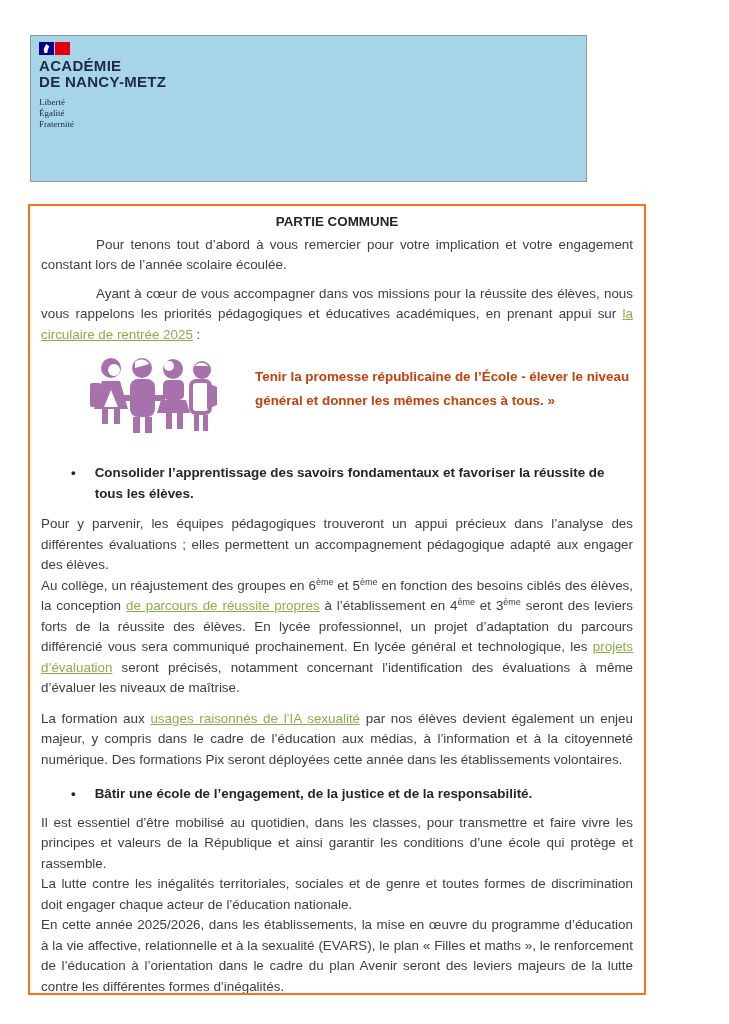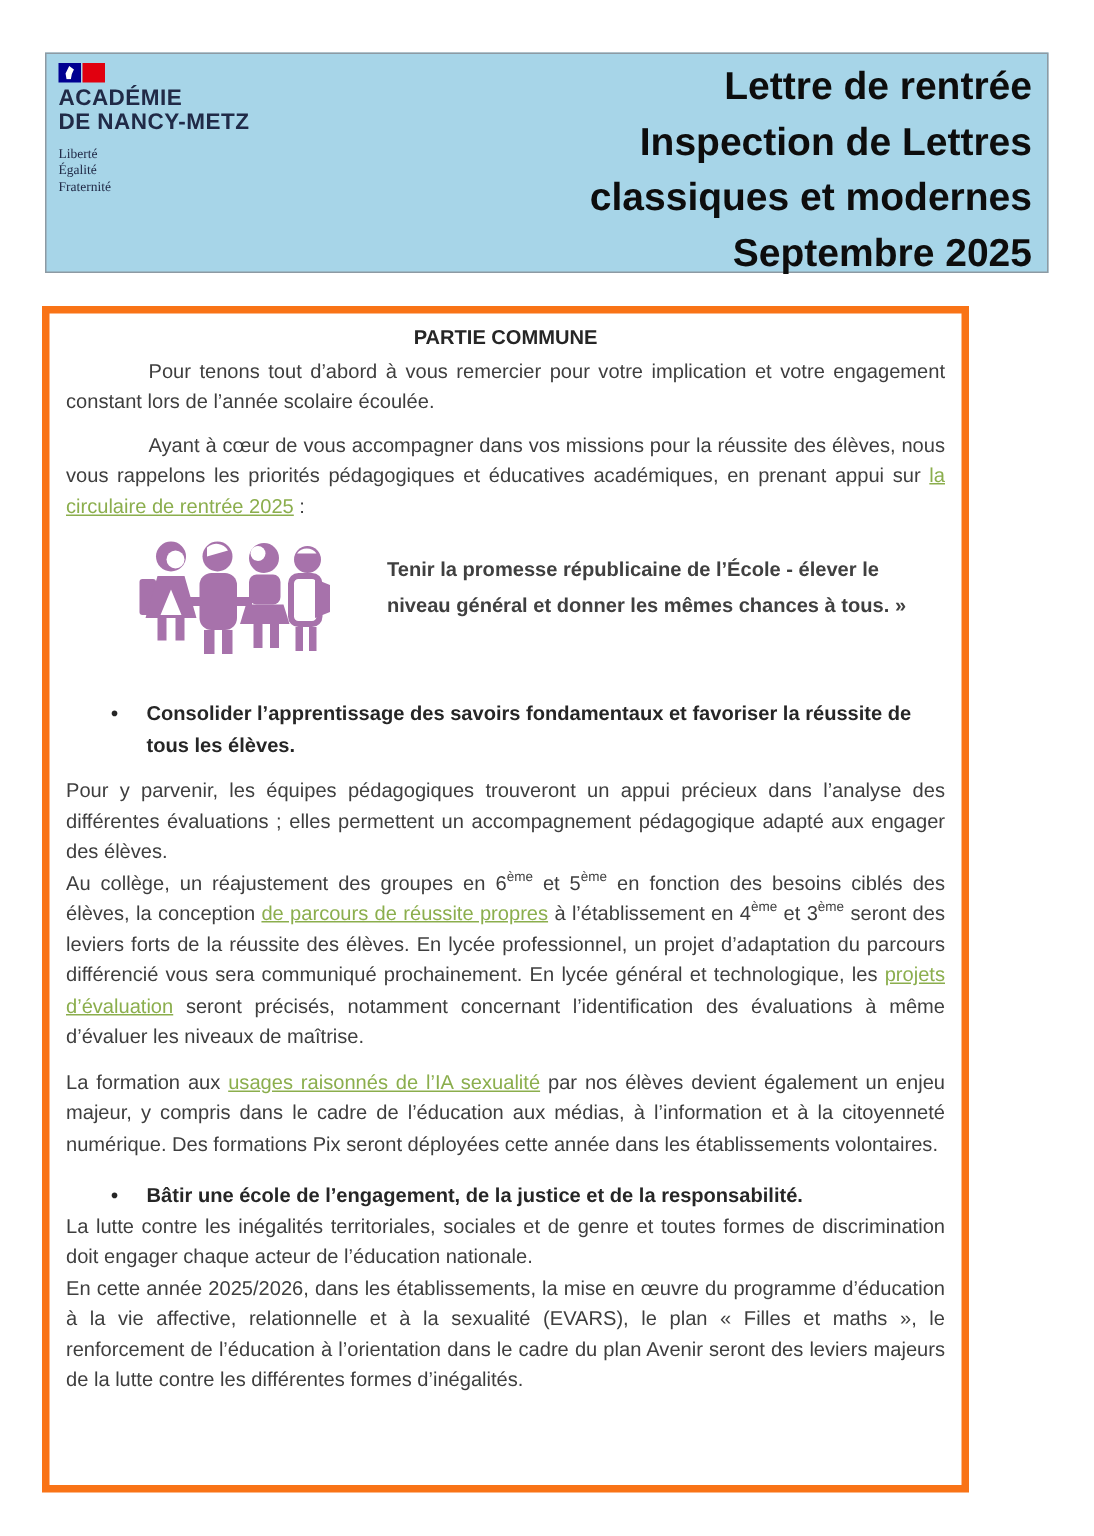--- a/index.html
+++ b/index.html
@@ -2,54 +2,54 @@
 <html lang="fr"><head>
 <meta charset="utf-8">
 <style>
   html,body{margin:0;padding:0;}
   body{
     width:729px;height:1024px;position:relative;background:#ffffff;
     font-family:"Liberation Sans", sans-serif;color:#3e3e3e;
   }
   
   .banner{
-    position:absolute;left:30px;top:35px;width:669px;height:147px;
+    position:absolute;left:30px;top:35px;width:557px;height:147px;
     background:#a7d5e8;border:1px solid #8d9aa3;box-sizing:border-box;
   }
   .logo{position:absolute;left:8px;top:6px;}
   .flag{display:flex;gap:1px;margin-bottom:3px;}
   .flag .fb{width:15px;height:13px;background:#000091;position:relative;}
   .flag .fb:after{content:"";position:absolute;left:4px;top:2px;width:7px;height:9px;
     background:#ffffff;clip-path:polygon(20% 100%,10% 55%,45% 0,90% 25%,70% 60%,60% 100%);}
   .flag .fr{width:15px;height:13px;background:#e1000f;}
   .logo-name{font-weight:bold;color:#202a47;font-size:15px;line-height:16px;letter-spacing:.3px;}
   .motto{margin-top:7px;font-family:"Liberation Serif", serif;
     font-size:9px;line-height:11px;color:#202a47;}
   .banner-title{
     position:absolute;right:10px;top:3px;text-align:right;
     font-weight:bold;font-size:26px;line-height:37px;color:#0d0d0d;
   }
   
   .docbox{
     position:absolute;left:28px;top:204px;width:618px;height:791px;
-    border:5px solid #f97316;box-sizing:border-box;padding:6px 11px 0;
+    border:2px solid #f97316;box-sizing:border-box;padding:6px 11px 0;
     font-size:13.4px;line-height:20.5px;text-align:justify;overflow:hidden;
   }
   .section-title{text-align:center;font-weight:bold;color:#262626;margin:0;}
   p{margin:0;}
   .indent{text-indent:55px;}
   .mt-s{margin-top:8px;}
   .mt-m{margin-top:10px;}
   .mt-l{margin-top:14px;}
   a.greenlink{color:#8bae4d;text-decoration:underline;text-decoration-color:#8bae4d;cursor:pointer;}
   sup{font-size:9px;line-height:0;}
   .quote-row{display:flex;align-items:flex-start;margin-top:12px;height:96px;}
   .quote-icon{margin-left:48px;width:130px;flex:0 0 auto;}
   .quote-text{
-    font-weight:bold;color:#404040;text-align:left;line-height:24px;
+    font-weight:bold;color:#c2410c;text-align:left;line-height:24px;
     margin-left:36px;margin-top:8px;width:440px;
   }
   .bullet{display:flex;font-weight:bold;color:#262626;text-align:left;}
   .bullet .dot{margin-left:30px;margin-right:19px;flex:0 0 auto;}
 </style>
 </head>
 <body>
 
 <div class="banner">
   <div class="logo">
@@ -57,26 +57,20 @@
       <div class="fb"></div>
         <div class="fr"></div>
     </div>
     <div class="logo-name">ACADÉMIE</div>
     <div class="logo-name">DE NANCY-METZ</div>
     <div class="motto">
       <div>Liberté</div>
       <div>Égalité</div>
       <div>Fraternité</div>
     </div>
-  </div>
-  <div class="banner-title">
-    <div>Lettre de rentrée</div>
-    <div>Inspection de Lettres</div>
-    <div>classiques et modernes</div>
-    <div>Septembre 2025</div>
   </div>
 </div>
 
 <div class="docbox">
 
   <p class="section-title">PARTIE COMMUNE</p>
 
   <p class="indent" style="margin-top:2px">Pour tenons tout d’abord à vous remercier pour votre implication et votre engagement constant lors de l’année scolaire écoulée.</p>
 
   <p class="indent mt-s"><span>Ayant à cœur de vous accompagner dans vos missions pour la réussite des élèves, nous vous rappelons les priorités pédagogiques et éducatives académiques, en prenant appui sur </span><a class="greenlink">la circulaire de rentrée 2025</a><span> :</span></p>
@@ -131,16 +125,17 @@
   <p class="mt-m">Pour y parvenir, les équipes pédagogiques trouveront un appui précieux dans l’analyse des différentes évaluations ; elles permettent un accompagnement pédagogique adapté aux engager des élèves.</p>
   <p><span>Au collège, un réajustement des groupes en 6</span><sup>ème</sup><span> et 5</span><sup>ème</sup><span> en fonction des besoins ciblés des élèves, la conception </span><a class="greenlink">de parcours de réussite propres</a><span> à l’établissement en 4</span><sup>ème</sup><span> et 3</span><sup>ème</sup><span> seront des leviers forts de la réussite des élèves. En lycée professionnel, un projet d’adaptation du parcours différencié vous sera communiqué prochainement. En lycée général et technologique, les </span><a class="greenlink">projets d’évaluation</a><span> seront précisés, notamment concernant l’identification des évaluations à même d’évaluer les niveaux de maîtrise.</span></p>
 
   <p class="mt-m"><span>La formation aux </span><a class="greenlink">usages raisonnés de l’IA sexualité</a><span> par nos élèves devient également un enjeu majeur, y compris dans le cadre de l’éducation aux médias, à l’information et à la citoyenneté numérique. Des formations Pix seront déployées cette année dans les établissements volontaires.</span></p>
 
   <div class="bullet mt-l">
     <span class="dot">•</span>
     <span>Bâtir une école de l’engagement, de la justice et de la responsabilité.</span>
   </div>
 
+  <p class="mt-s">Il est essentiel d’être mobilisé au quotidien, dans les classes, pour transmettre et faire vivre les principes et valeurs de la République et ainsi garantir les conditions d’une école qui protège et rassemble.</p>
   <p>La lutte contre les inégalités territoriales, sociales et de genre et toutes formes de discrimination doit engager chaque acteur de l’éducation nationale.</p>
   <p>En cette année 2025/2026, dans les établissements, la mise en œuvre du programme d’éducation à la vie affective, relationnelle et à la sexualité (EVARS), le plan « Filles et maths », le renforcement de l’éducation à l’orientation dans le cadre du plan Avenir seront des leviers majeurs de la lutte contre les différentes formes d’inégalités.</p>
 
 </div>
 
 </body></html>

